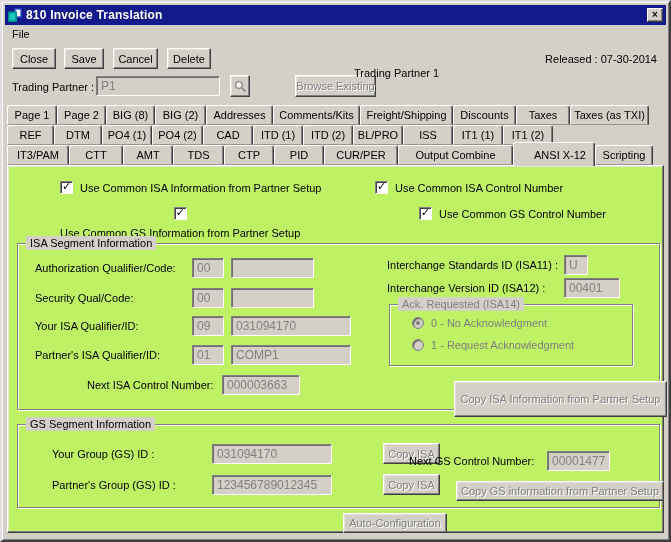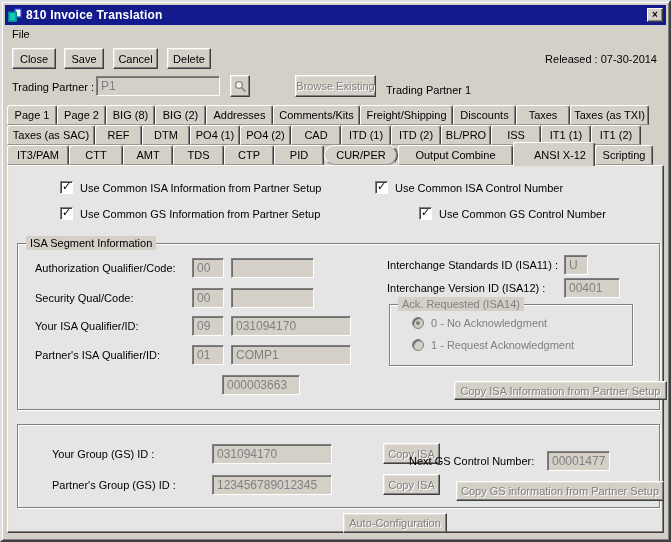--- a/index.html
+++ b/index.html
@@ -50,21 +50,21 @@
     height:20px; background:#d4d0c8;
     border:1px solid; border-color:#fff #404040 #9a968e #fff;
     border-radius:3px 3px 0 0; box-shadow: inset -1px 0 0 #808080;
     display:flex; align-items:center; justify-content:center;
     white-space:nowrap; overflow:hidden; cursor:default;
   }
   .tab.active { position:relative; top:-3px; height:24px; z-index:6; border-bottom:0;padding-left:12px; }
 
   .panel {
     position:absolute; left:5px; right:5px; top:163px; height:368px;
-    background:#e5e5e5; border:1px solid; border-color:#fff #404040 #404040 #fff;
+    background:#bef264; border:1px solid; border-color:#fff #404040 #404040 #fff;
     box-shadow: inset -1px -1px 0 #808080, inset 1px 1px 0 #e6e2da;
   }
 
   .checkrow { position:absolute; display:flex; align-items:center; gap:7px; }
   .cb-box {
     width:13px; height:13px; background:#fff; flex:0 0 auto;
     border:1px solid; border-color:#808080 #fff #fff #808080;
     box-shadow: inset 1px 1px 0 #404040; position:relative;
   }
   .cb-box.checked::after {
@@ -123,68 +123,67 @@
   <input class="field" style="position: absolute; left: 94px; top: 74px; width: 124px; height: 20px;" readonly="" value="P1">
   <button class="btn" style="position:absolute;left:228px;top:73px;width:20px;height:22px;">
     <span style="display:inline-flex;">
       <svg width="13" height="13" viewBox="0 0 13 13">
         <circle cx="5" cy="5" r="3.4" fill="#f4f2ee" stroke="#8a8a8a" stroke-width="1.4"></circle>
         <line x1="7.8" y1="7.8" x2="11.6" y2="11.6" stroke="#8a8a8a" stroke-width="1.8"></line>
       </svg>
     </span>
   </button>
   <button class="btn disabled" style="position:absolute;left:253px;top:73px;width:81px;height:22px;">Browse Existing</button>
-  <span class="lbl" style="left:352px;top:82px;margin-left:32px;">Trading Partner 1</span>
+  <span class="lbl" style="left:352px;top:65px;">Trading Partner 1</span>
 
   <div class="tabrow" style="top:103px;">
     <span class="tab" style="width:50px;">Page 1</span>
     <span class="tab" style="width:49px;">Page 2</span>
     <span class="tab" style="width:49px;">BIG (8)</span>
     <span class="tab" style="width:51px;">BIG (2)</span>
     <span class="tab" style="width:67px;">Addresses</span>
     <span class="tab" style="width:87px;">Comments/Kits</span>
     <span class="tab" style="width:93px;">Freight/Shipping</span>
     <span class="tab" style="width:63px;">Discounts</span>
     <span class="tab" style="width:54px;">Taxes</span>
     <span class="tab" style="width:79px;">Taxes (as TXI)</span>
   </div>
   <div class="tabrow" style="top:123px;">
-    <span class="tab" style="width:88px;">Taxes (as SAC)</span>
     <span class="tab" style="width:47px;">REF</span>
     <span class="tab" style="width:48px;">DTM</span>
     <span class="tab" style="width:50px;">PO4 (1)</span>
     <span class="tab" style="width:51px;">PO4 (2)</span>
     <span class="tab" style="width:50px;">CAD</span>
     <span class="tab" style="width:50px;">ITD (1)</span>
     <span class="tab" style="width:50px;">ITD (2)</span>
     <span class="tab" style="width:50px;">BL/PRO</span>
     <span class="tab" style="width:50px;">ISS</span>
     <span class="tab" style="width:50px;">IT1 (1)</span>
     <span class="tab" style="width:50px;">IT1 (2)</span>
   </div>
   <div class="tabrow" style="top:143px;">
     <span class="tab" style="width:62px;">IT3/PAM</span>
     <span class="tab" style="width:54px;">CTT</span>
     <span class="tab" style="width:50px;">AMT</span>
     <span class="tab" style="width:51px;">TDS</span>
     <span class="tab" style="width:50px;">CTP</span>
     <span class="tab" style="width:50px;">PID</span>
-    <span class="tab" style="width:74px;border-radius:10px;">CUR/PER</span>
+    <span class="tab" style="width:74px;">CUR/PER</span>
     <span class="tab" style="width:115px;">Output Combine</span>
     <span class="tab active" style="width:82px;">ANSI X-12</span>
     <span class="tab" style="width:58px;">Scripting</span>
   </div>
 
   <div class="panel">
 
     <div class="checkrow" style="left:52px;top:15px;">
       <span class="cb-box checked"></span>
       <span>Use Common ISA Information from Partner Setup</span>
     </div>
-    <div class="checkrow" style="left:52px;top:41px;">
+    <div class="checkrow" style="left:52px;top:41px;flex-direction:column;">
       <span class="cb-box checked"></span>
       <span>Use Common GS Information from Partner Setup</span>
     </div>
     <div class="checkrow" style="left:367px;top:15px;">
       <span class="cb-box checked"></span>
       <span>Use Common ISA Control Number</span>
     </div>
     <div class="checkrow" style="left:367px;top:41px;padding-left:44px;">
       <span class="cb-box checked"></span>
       <span>Use Common GS Control Number</span>
@@ -202,43 +201,45 @@
       <input class="field" style="position: absolute; left: 213px; top: 44px; width: 83px; height: 20px;" readonly="" value="">
 
       <span class="lbl" style="left:17px;top:76px;">Your ISA Qualifier/ID:</span>
       <input class="field" style="position: absolute; left: 174px; top: 72px; width: 32px; height: 20px;" readonly="" value="09">
       <input class="field" style="position: absolute; left: 213px; top: 72px; width: 120px; height: 20px;" readonly="" value="031094170">
 
       <span class="lbl" style="left:17px;top:105px;">Partner's ISA Qualifier/ID:</span>
       <input class="field" style="position: absolute; left: 174px; top: 101px; width: 32px; height: 20px;" readonly="" value="01">
       <input class="field" style="position: absolute; left: 213px; top: 101px; width: 120px; height: 20px;" readonly="" value="COMP1">
 
+      <span class="lbl" style="left:69px;top:135px;">Next ISA Control Number:</span>
       <input class="field" style="position: absolute; left: 204px; top: 131px; width: 78px; height: 20px;" readonly="" value="000003663">
 
       <span class="lbl" style="left:369px;top:15px;">Interchange Standards ID (ISA11)  :</span>
       <input class="field" style="position: absolute; left: 546px; top: 11px; width: 24px; height: 20px;" readonly="" value="U">
       <span class="lbl" style="left:369px;top:38px;">Interchange Version ID (ISA12)  :</span>
       <input class="field" style="position: absolute; left: 546px; top: 34px; width: 56px; height: 20px;" readonly="" value="00401">
 
       <div class="groupbox" style="left:371px;top:60px;width:244px;height:62px;">
         <span class="group-title gray">Ack. Requested (ISA14)</span>
         <div class="radiorow" style="left:22px;top:12px;">
           <span class="radio selected"></span>
           <span>0 - No Acknowledgment</span>
         </div>
         <div class="radiorow" style="left:22px;top:34px;">
           <span class="radio"></span>
           <span>1 - Request Acknowledgment</span>
         </div>
       </div>
 
-      <button class="btn disabled" style="position:absolute;left:396px;top:137px;width:213px;height:19px;">Copy ISA Information from Partner Setup</button>
+      <button class="btn disabled" style="position:absolute;left:396px;top:137px;width:213px;height:36px;">Copy ISA Information from Partner Setup</button>
     </div>
 
     <div class="groupbox" style="left:9px;top:258px;width:643px;height:84px;">
+      <span class="group-title">GS Segment Information</span>
 
       <span class="lbl" style="left:34px;top:23px;">Your Group (GS) ID :</span>
       <input class="field" style="position: absolute; left: 194px; top: 19px; width: 120px; height: 20px;" readonly="" value="031094170">
       <button class="btn disabled" style="position:absolute;left:325px;top:18px;width:57px;height:21px;">Copy ISA</button>
 
       <span class="lbl" style="left:34px;top:54px;">Partner's Group (GS) ID :</span>
       <input class="field" style="position: absolute; left: 194px; top: 50px; width: 120px; height: 20px;" readonly="" value="123456789012345">
       <button class="btn disabled" style="position:absolute;left:325px;top:49px;width:57px;height:21px;">Copy ISA</button>
 
       <span class="lbl" style="left:391px;top:30px;">Next GS Control Number:</span>

